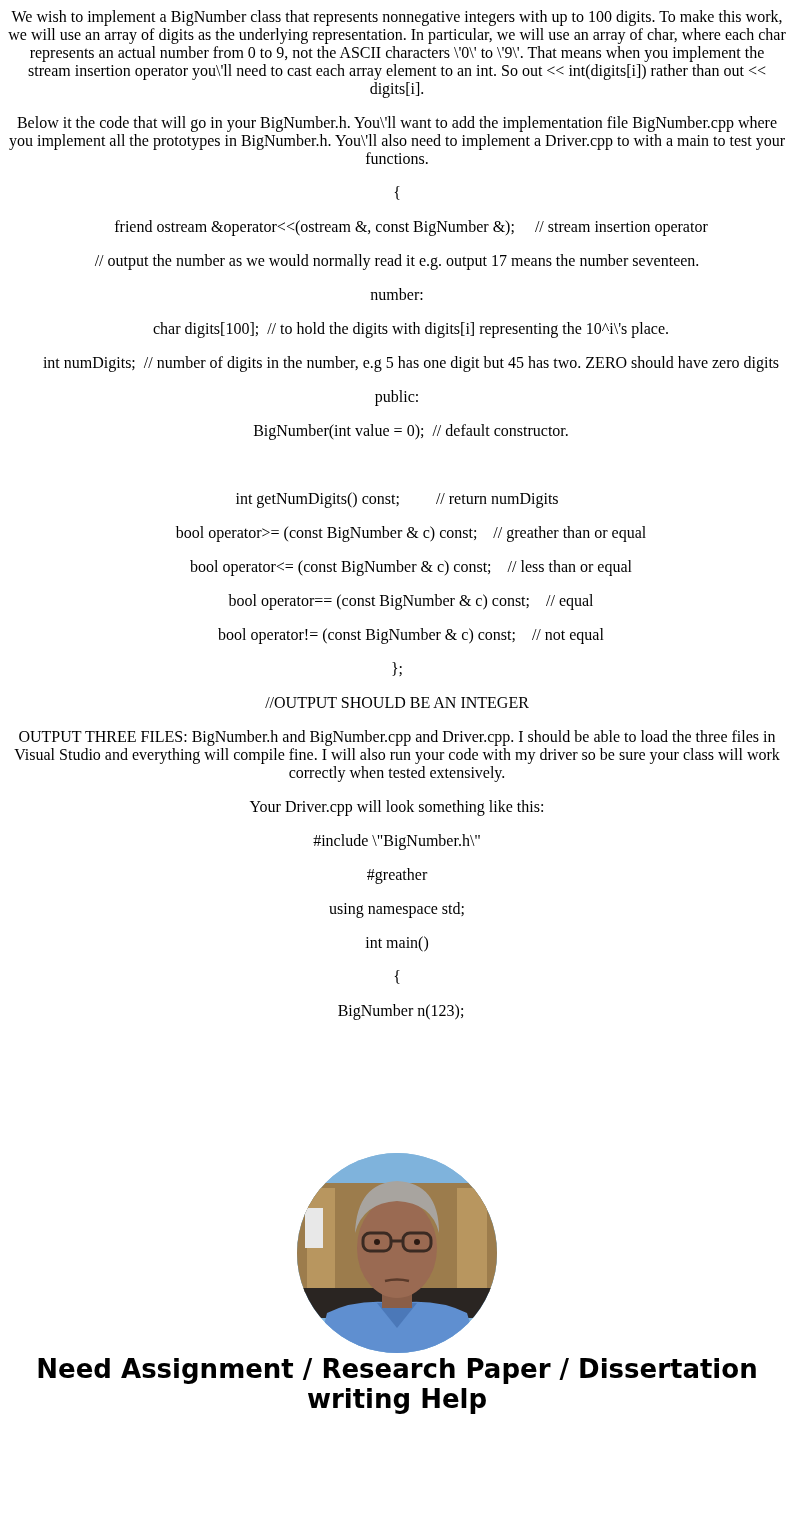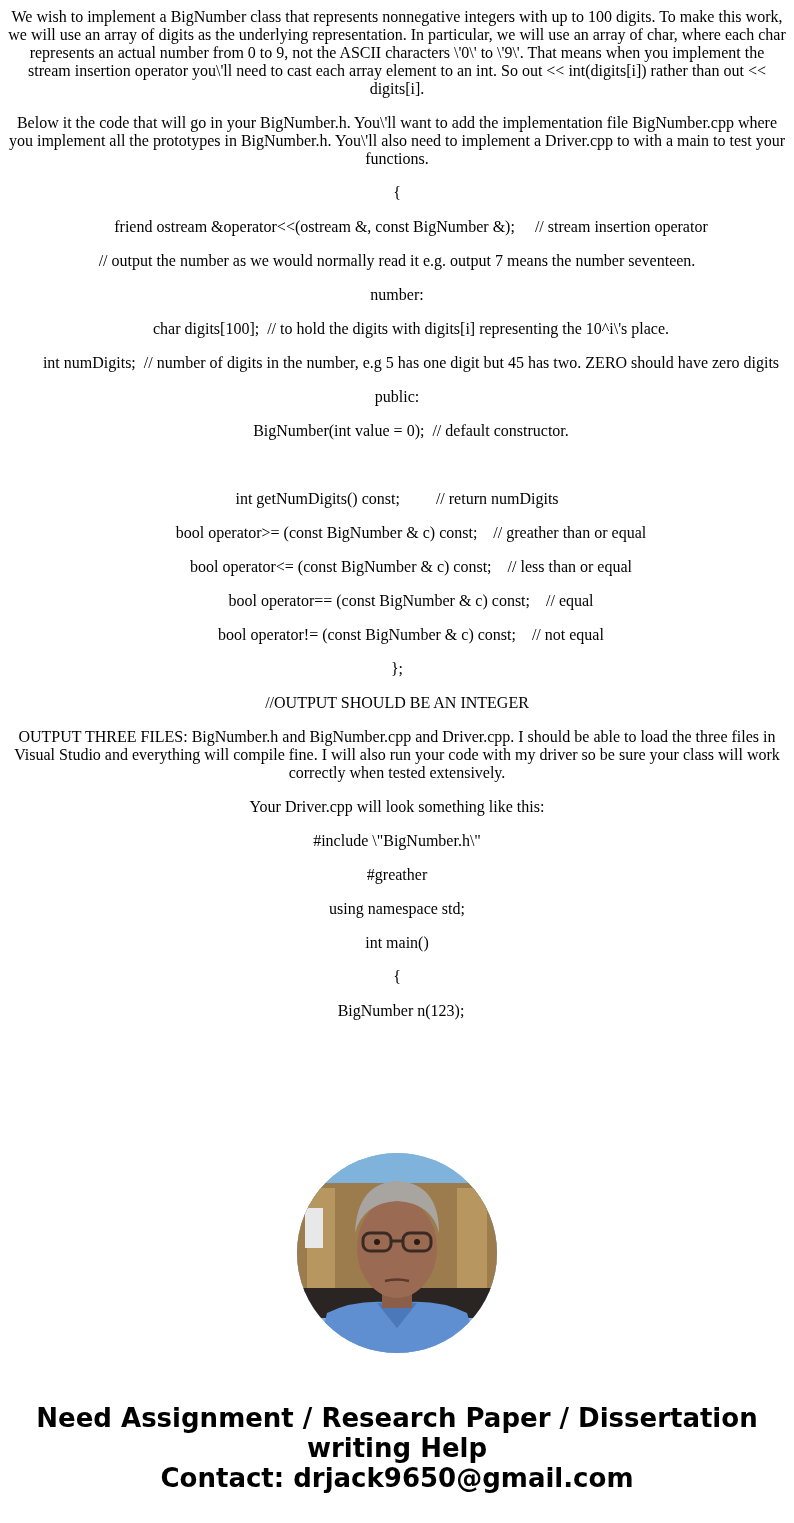--- a/index.html
+++ b/index.html
@@ -45,40 +45,40 @@
       width: 200px;
       height: 200px;
       border-radius: 50%;
       overflow: hidden;
       position: relative;
       background: #7fb3dc;
     }
     .footer {
       position: absolute;
       left: 0;
-      top: 1403px;
+      top: 1354px;
       width: 794px;
       text-align: center;
       font-family: "DejaVu Sans", sans-serif;
       font-weight: bold;
       font-size: 26px;
       line-height: 30px;
       color: #000;
     }
   </style>
 </head>
 <body>
 
 <div class="content">
   <p>We wish to implement a BigNumber class that represents nonnegative integers with up to 100 digits. To make this work, we will use an array of digits as the underlying representation. In particular, we will use an array of char, where each char represents an actual number from 0 to 9, not the ASCII characters \'0\' to \'9\'. That means when you implement the stream insertion operator you\'ll need to cast each array element to an int. So out &lt;&lt; int(digits[i]) rather than out &lt;&lt; digits[i].</p>
   <p>Below it the code that will go in your BigNumber.h. You\'ll want to add the implementation file BigNumber.cpp where you implement all the prototypes in BigNumber.h. You\'ll also need to implement a Driver.cpp to with a main to test your functions.</p>
 
   <p>{</p>
   <p class="indent"><span>friend ostream &amp;operator&lt;&lt;(ostream &amp;, const BigNumber &amp;);</span><span class="gap">     </span><span>// stream insertion operator</span></p>
-  <p>// output the number as we would normally read it e.g. output 7 means the number seventeen.</p>
+  <p>// output the number as we would normally read it e.g. output 17 means the number seventeen.</p>
   <p>number:</p>
   <p class="indent"><span>char digits[100];</span><span class="gap">  </span><span>// to hold the digits with digits[i] representing the 10^i\'s place.</span></p>
   <p class="indent"><span>int numDigits;</span><span class="gap">  </span><span>// number of digits in the number, e.g 5 has one digit but 45 has two. ZERO should have zero digits</span></p>
   <p>public:</p>
   <p class="indent"><span>BigNumber(int value = 0);</span><span class="gap">  </span><span>// default constructor.</span></p>
   <div class="blank"></div>
 
   <div id="methods">
       <p><span>int getNumDigits() const;</span><span class="gap">         </span><span>// return numDigits</span></p>
       <p class="indent"><span>bool operator&gt;= (const BigNumber &amp; c) const;</span><span class="gap">    </span><span>// greather than or equal</span></p>
@@ -127,14 +127,13 @@
       <circle cx="120" cy="89" r="3" fill="#2a1a12"></circle>
 
       <path d="M88 128 Q100 125 112 128" stroke="#5a3a2a" stroke-width="2.5" fill="none"></path>
     </svg>
   </div>
 </div>
 
 <div class="footer">
   <div>Need Assignment / Research Paper / Dissertation</div>
   <div>writing Help</div>
-  <div>Contact: drjack9650@gmail.com</div>
 </div>
 
 </body></html>

